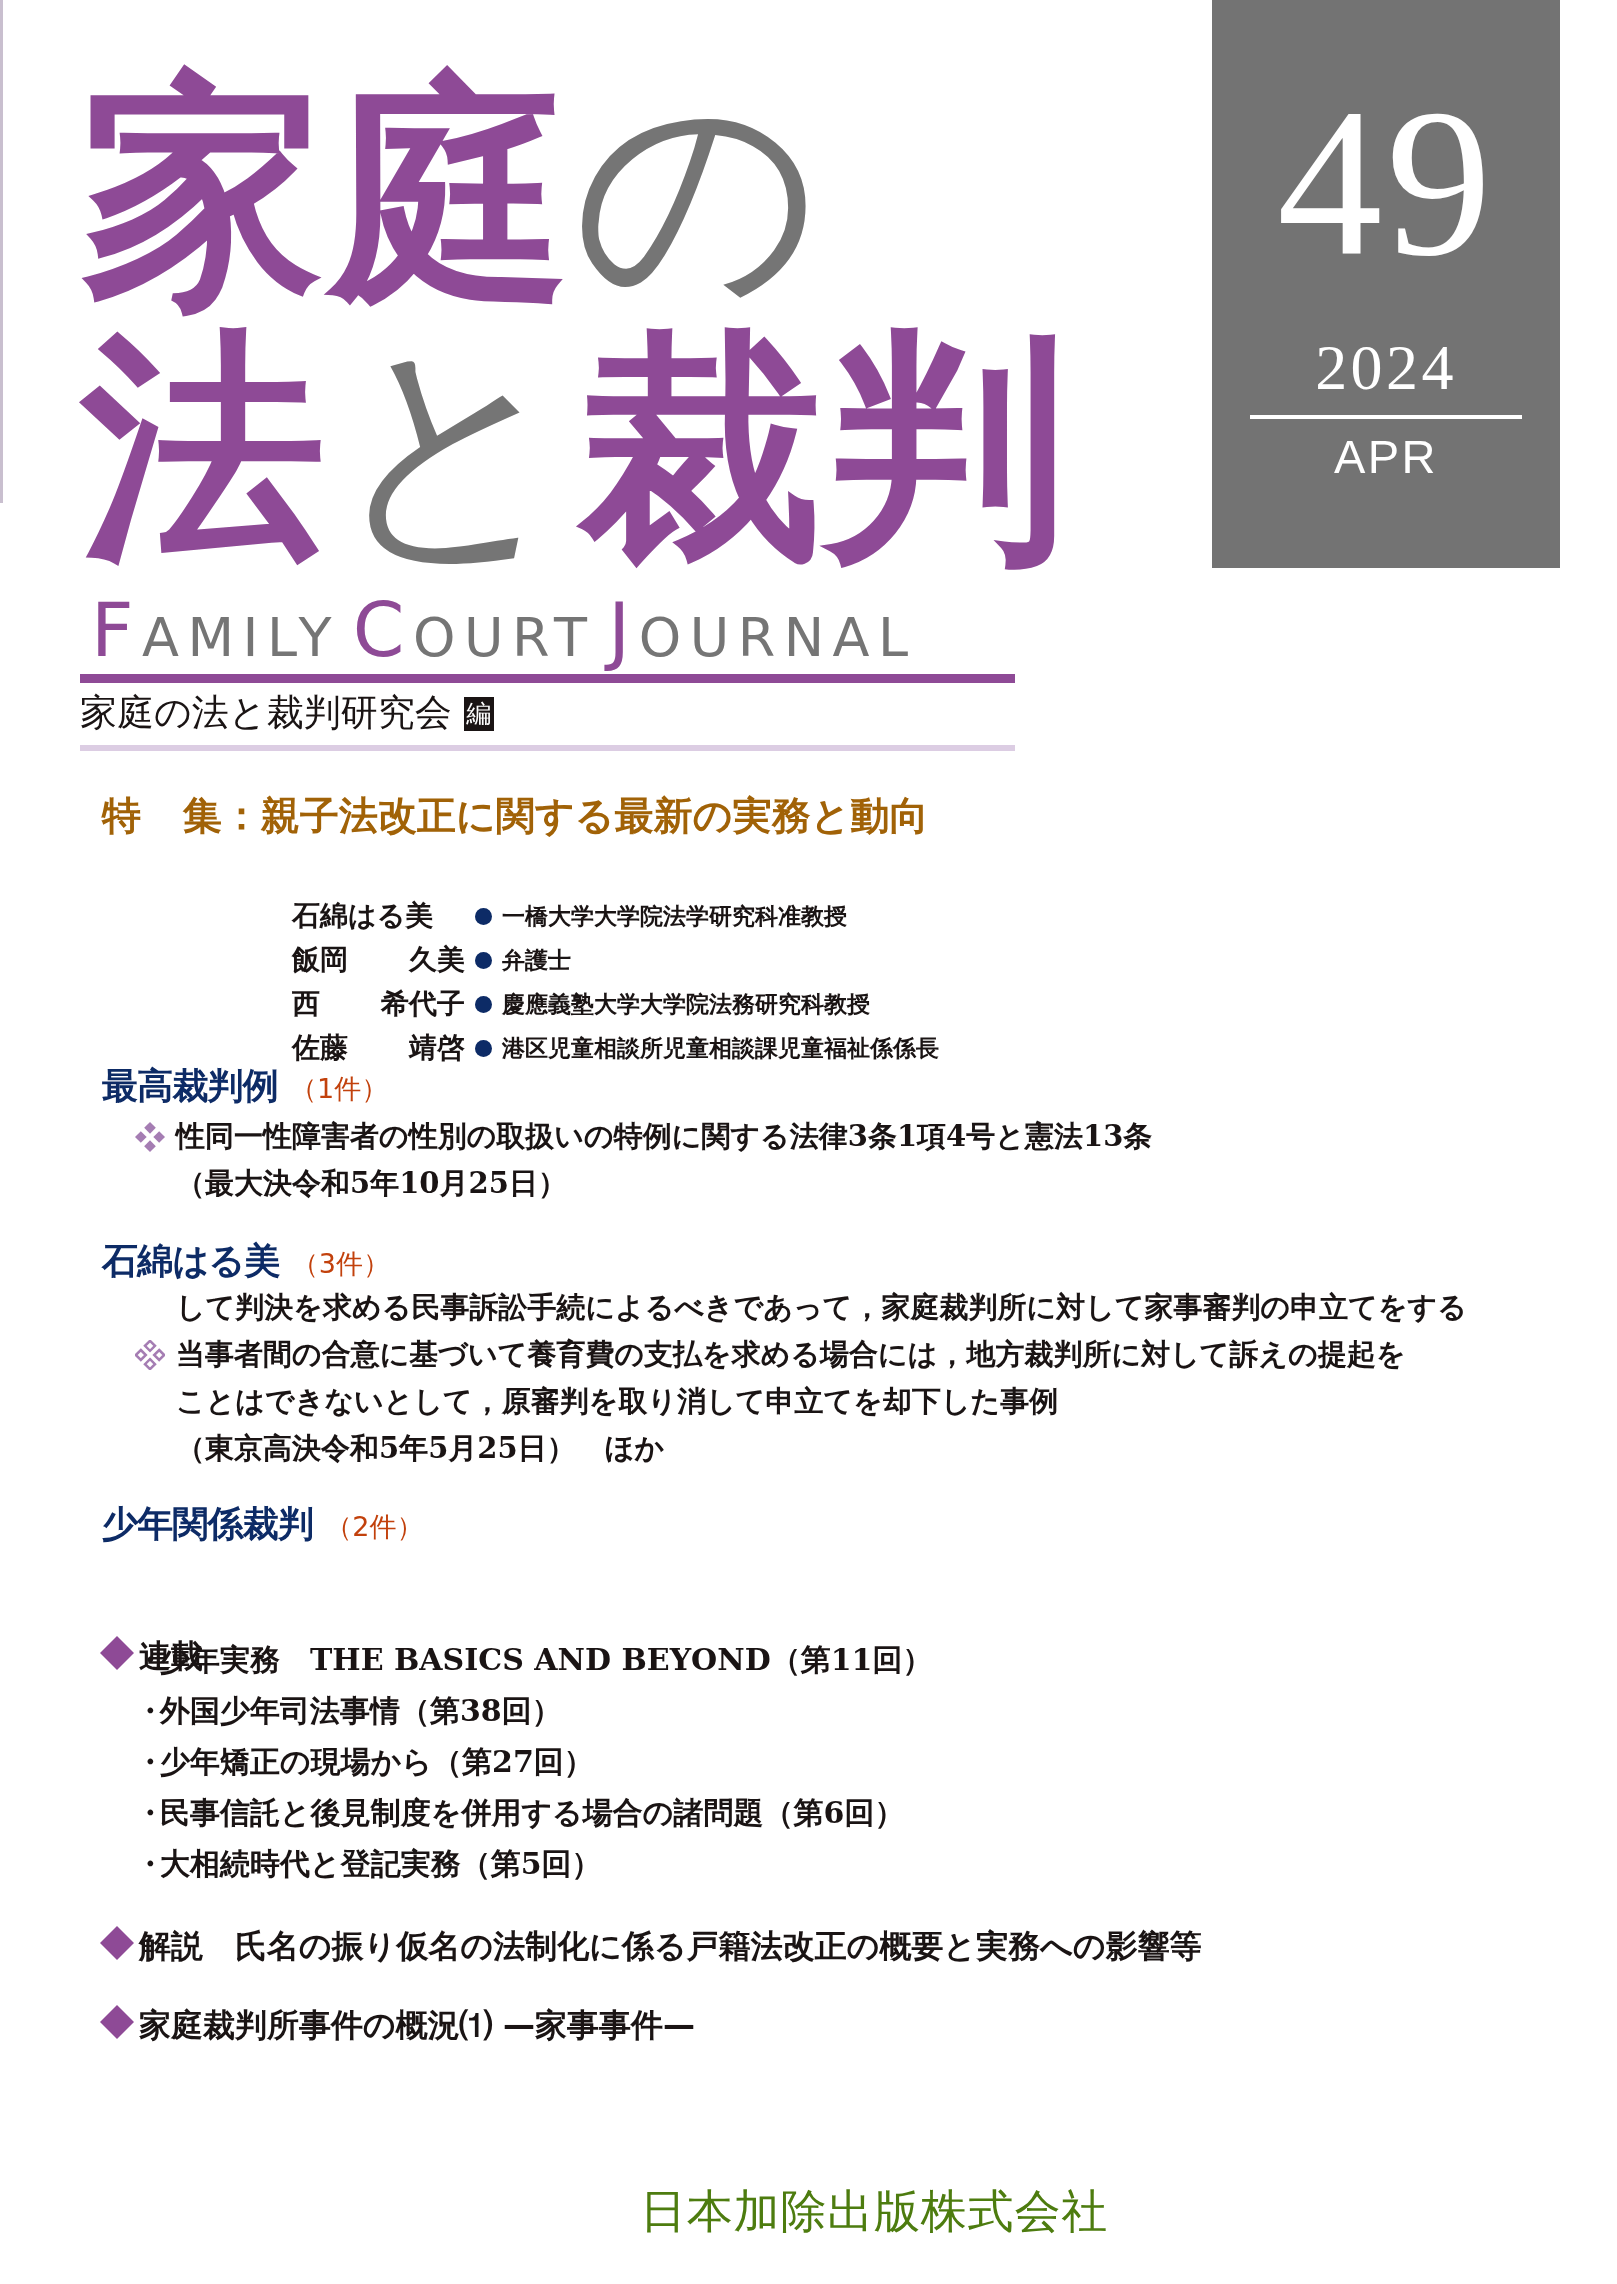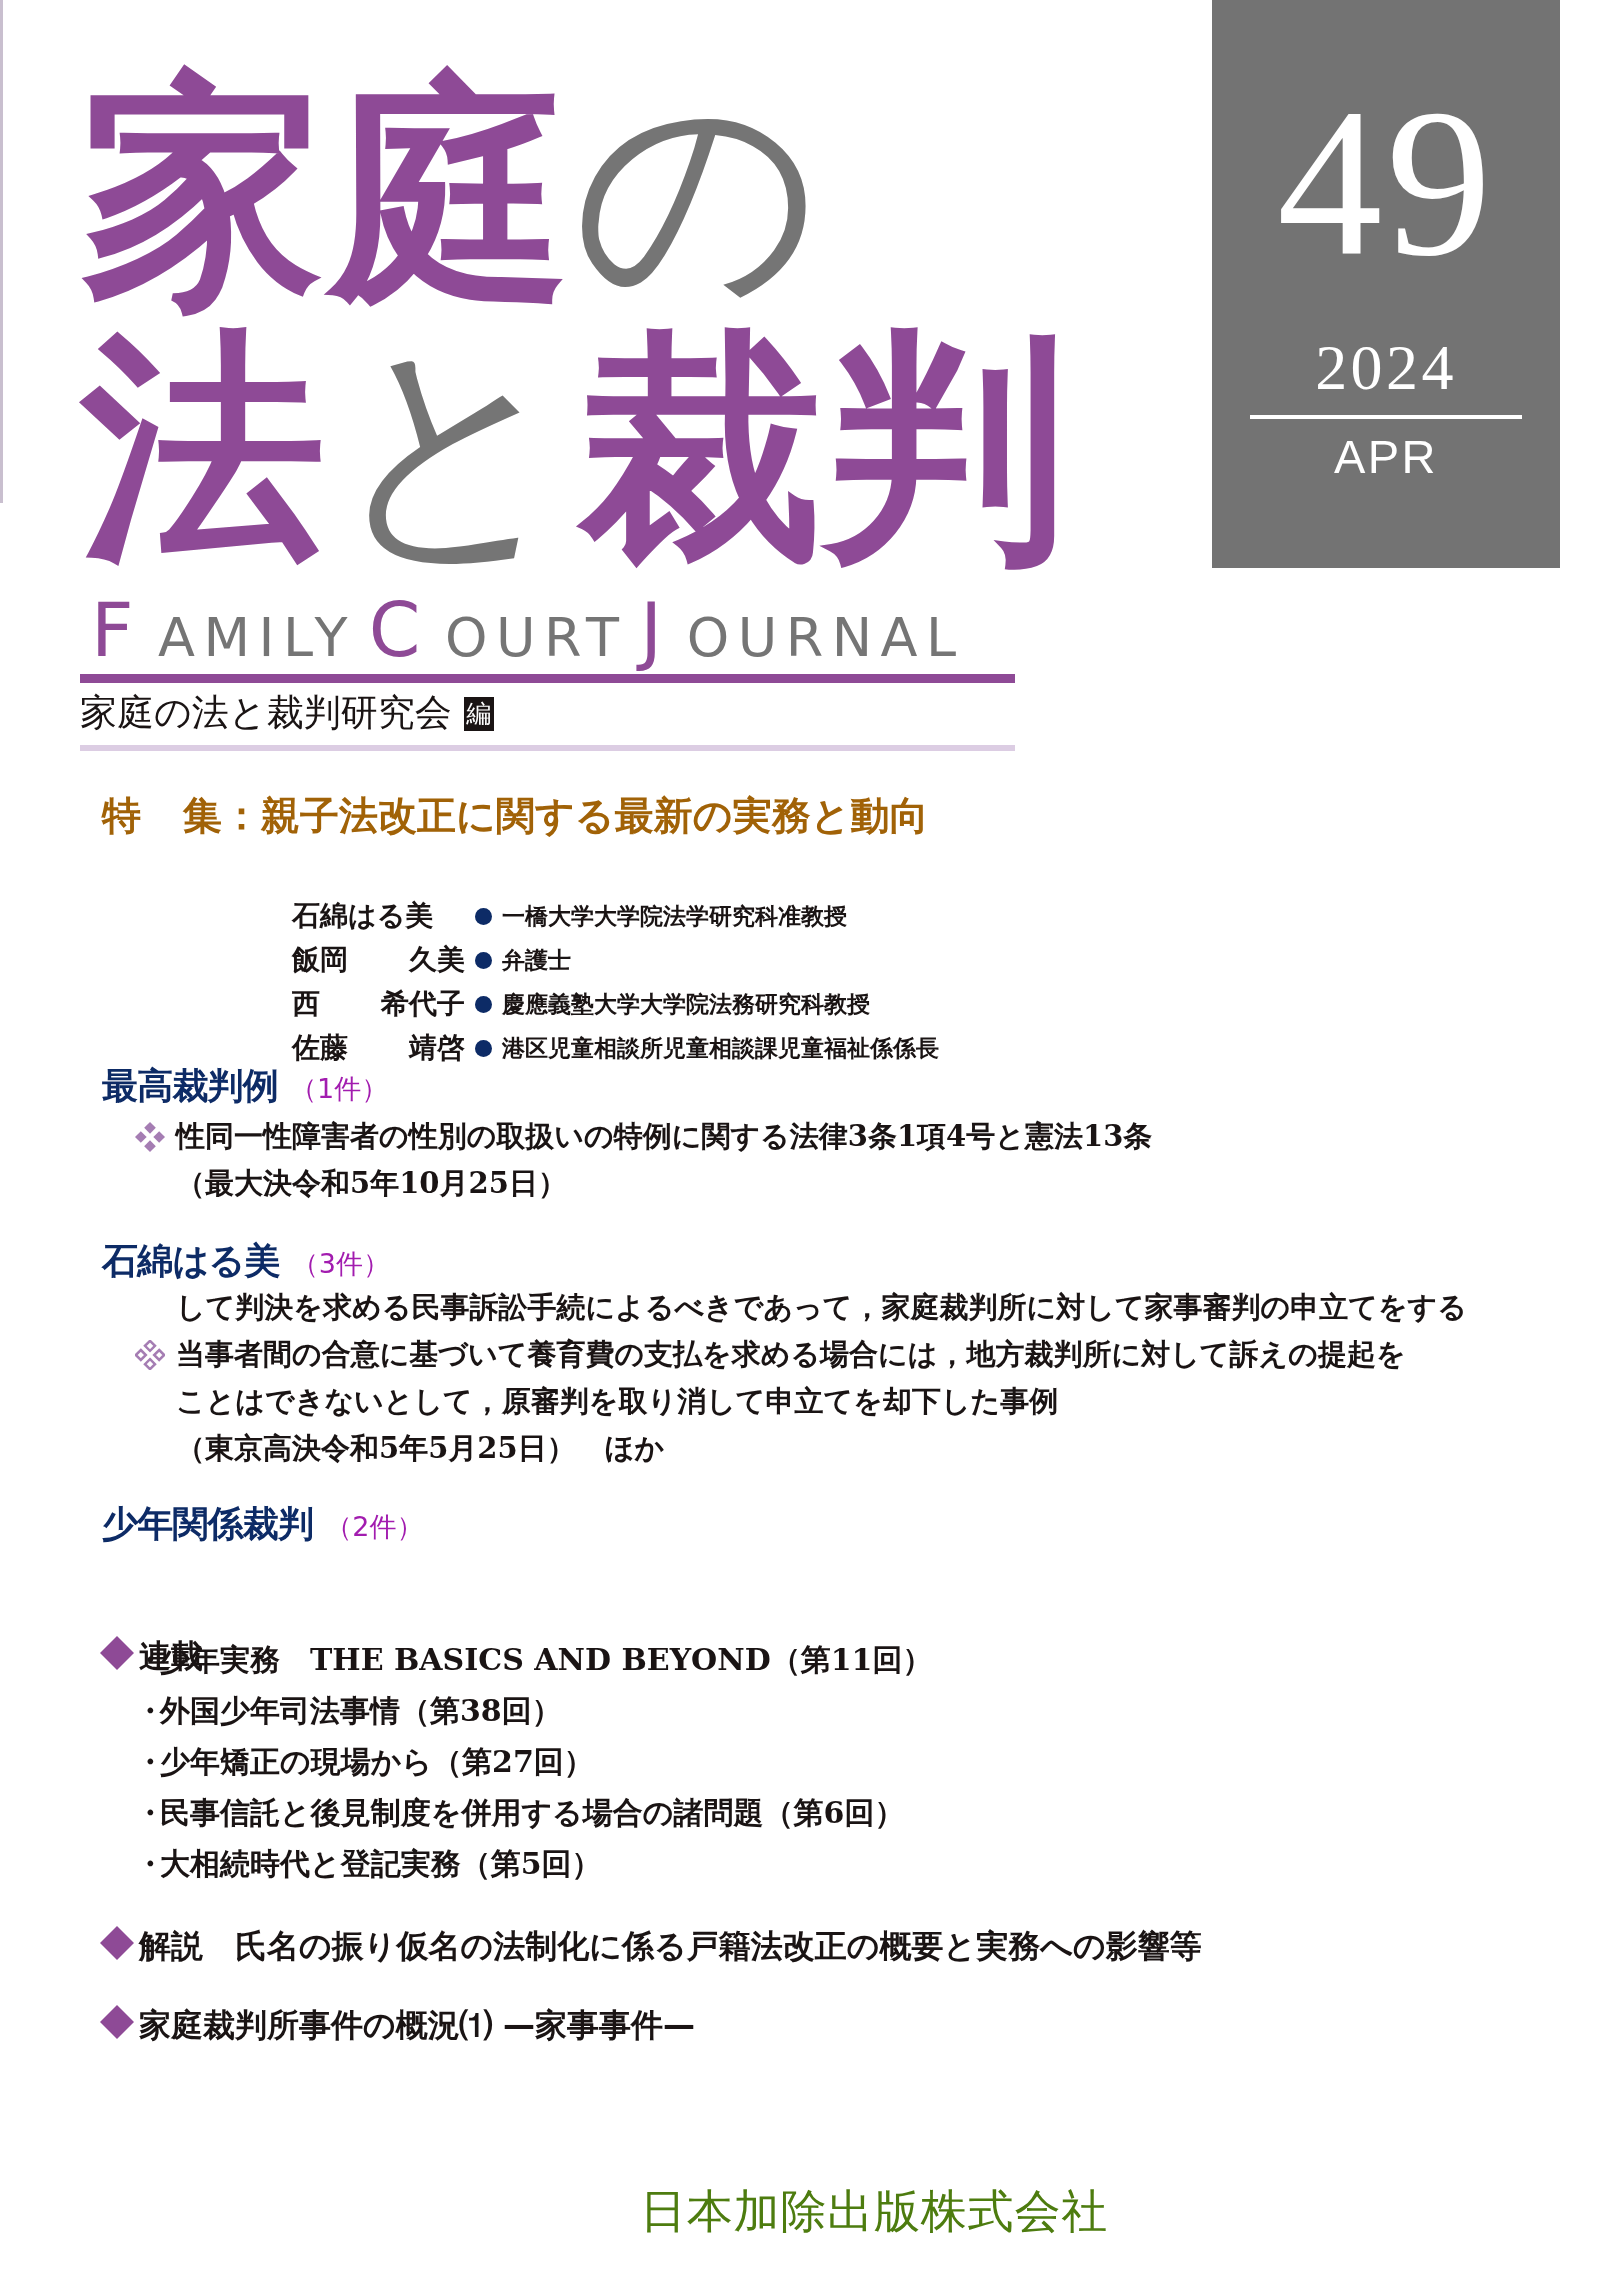--- a/index.html
+++ b/index.html
@@ -28,41 +28,41 @@
     font-family: "Liberation Serif", serif; font-size: 64px; line-height: 68px; letter-spacing: 3.4px; }
   .issue-rule { position: absolute; left: 38px; width: 272px; top: 415px; height: 4.2px; background: #fff; }
   .issue-month { position: absolute; left: 0; width: 100%; top: 430px; text-align: center;
     font-family: "Liberation Sans", sans-serif; font-size: 47px; line-height: 54px; letter-spacing: 2.5px; }
 
   
   .en-title { left: 91px; top: 592px; white-space: nowrap; font-family: "DejaVu Sans", sans-serif;
     letter-spacing: 8.5px; line-height: 76px; }
   .en-title .cap { font-size: 74px; color: #8e4a96; }
   .en-title .sc { font-size: 54px; }
-  .en-title .g { color: #757575; margin-left: 16px; }
+  .en-title .g { color: #757575; }
   .rule-purple { left: 80px; top: 674px; width: 935px; height: 9.3px; background: #8e4a96; }
   .editor { left: 80px; top: 689px; font-size: 37px; line-height: 47px; color: #1a1414; white-space: nowrap; }
   .editor-mark { display: inline-block; background: #1a1414; color: #fff; font-size: 25px; line-height: 34px;
     padding: 0 2.5px; margin-left: 12px; vertical-align: 3.4px; }
   .rule-lilac { left: 80px; top: 745px; width: 935px; height: 6px; background: #dccde3; }
 
   
   .feature-title { left: 102px; top: 790px; font-size: 39px; line-height: 51px; font-weight: bold; white-space: nowrap; color: #a16207; }
   .feature-title .label-gap { display: inline-block; width: 42px; }
   .authors { left: 292px; top: 846px; margin-top: 48px; }
   .author-row { display: flex; align-items: center; height: 44px; white-space: nowrap; }
   .author-name { width: 173px; font-family: "DejaVu Serif", serif; font-weight: bold; font-size: 28px;
     display: flex; justify-content: space-between; }
   .author-dot { width: 17px; height: 17px; border-radius: 50%; background: #0d2b66; margin: 0 10px 0 10px; }
   .author-aff { font-family: "DejaVu Serif", serif; font-weight: bold; font-size: 23px; }
 
   
   .sec-head { left: 102px; white-space: nowrap; }
   .sec-head .h { font-size: 36px; font-weight: bold; color: #0d2b66; line-height: 44px; letter-spacing: -0.8px; }
-  .sec-head .c { font-size: 27px; color: #a21caf; margin-left: 12px; }
+  .sec-head .c { font-size: 27px; color: #c2410c; margin-left: 12px; }
   .sec-body { left: 135px; font-family: "DejaVu Serif", serif; font-weight: bold; font-size: 29px; color: #1a1414; white-space: nowrap; }
   .sec-body .line { height: 47px; line-height: 47px; padding-left: 41px; position: relative; }
   .icon-cluster { position: absolute; left: 0; top: 8.5px; width: 30px; height: 30px; }
 
   .serial-head { left: 100px; top: 1590px; font-size: 32px; font-weight: bold; line-height: 44px; white-space: nowrap; margin-top: 44px; }
   .diamond { display: inline-block; width: 24px; height: 24px; background: #8e4a96; transform: rotate(45deg);
     margin: 0 10px 0 5px; vertical-align: 1.7px; }
   .serial-list { left: 135px; top: 1634px; font-family: "DejaVu Serif", serif; font-weight: bold; font-size: 30px; }
   .serial-item { height: 51px; line-height: 51px; white-space: nowrap; }
   .serial-item .dot { display: inline-block; width: 25px; }

